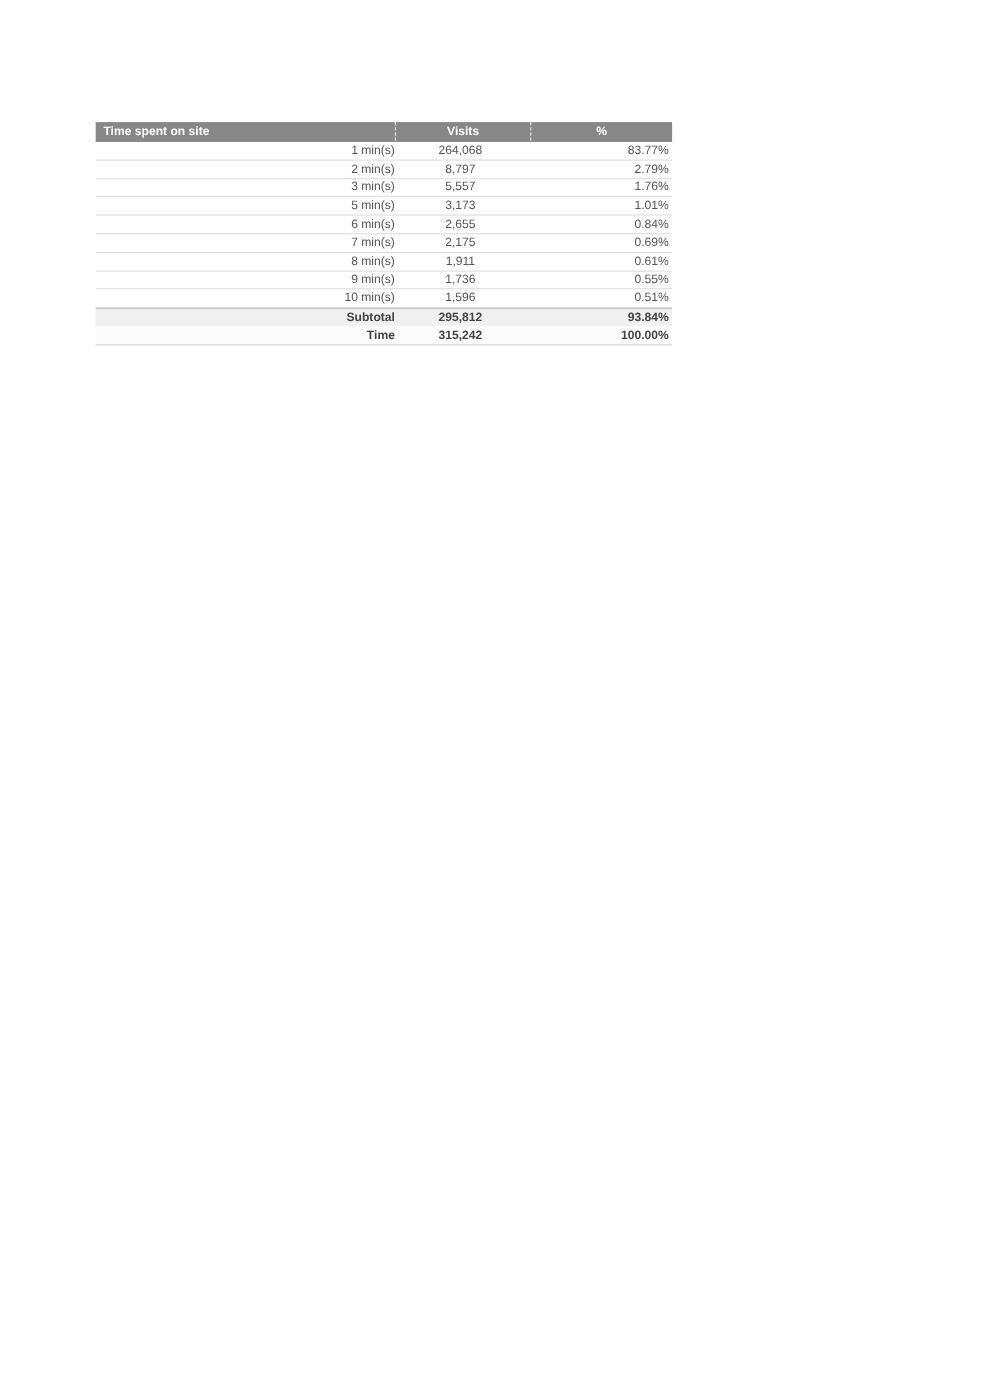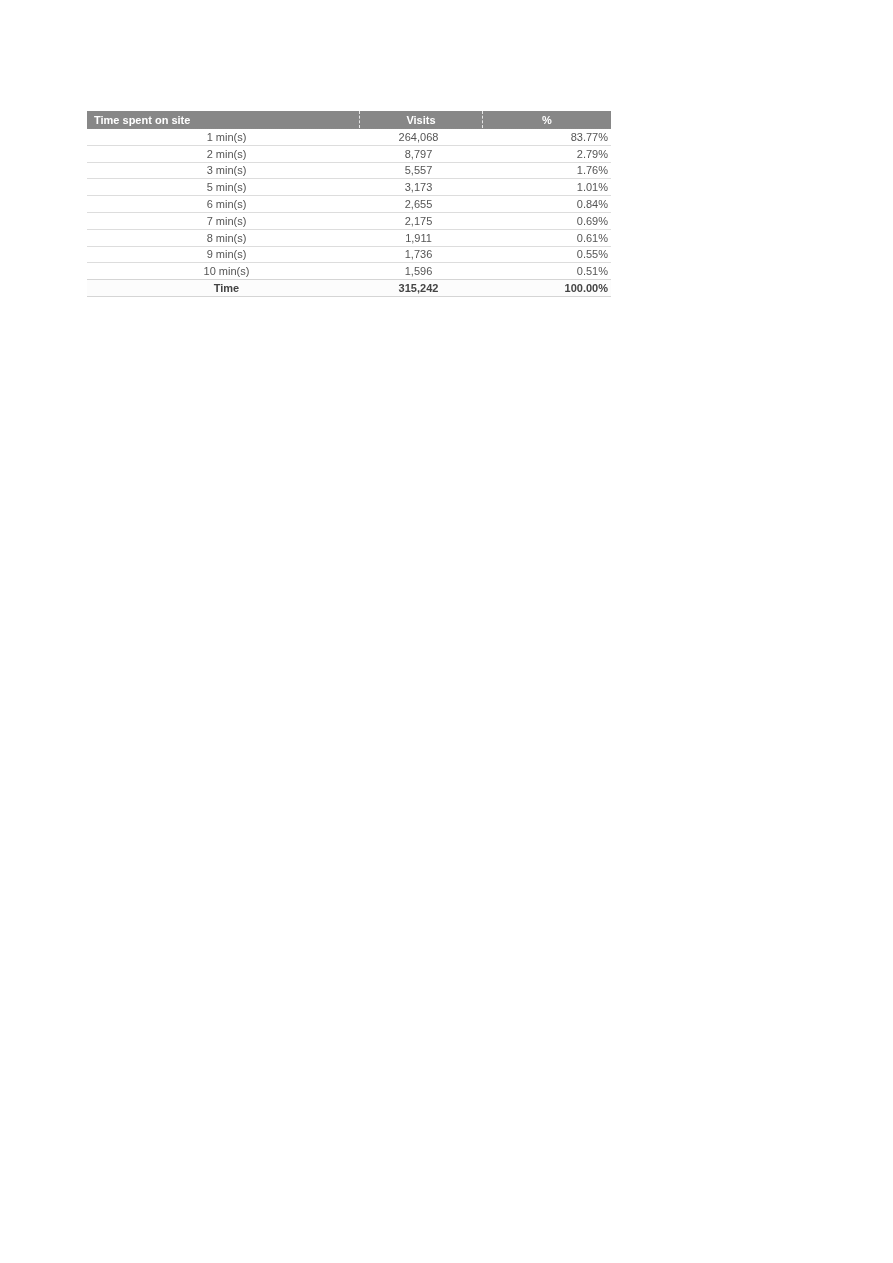--- a/index.html
+++ b/index.html
@@ -46,21 +46,21 @@
   }
   .row {
     display: flex;
     height: 16.8px;
     align-items: center;
     border-bottom: 1px solid #dddddd;
     color: #555555;
   }
   .row:last-child { border-bottom: 1px solid #d5d5d5; }
   .cell { overflow: hidden; white-space: nowrap; }
-  .cell.c1 { width: 272px; padding-left: 7px; text-align: center; }
+  .cell.c1 { width: 272px; padding-left: 7px; text-align: right; }
   .cell.c2 { width: 123px; padding-right: 4px; text-align: center; }
   .cell.c3 { width: 129px; padding-right: 3px; text-align: right; }
   .row.subtotal-row {
     font-weight: bold;
     color: #444444;
     border-top: 1px solid #cccccc;
     border-bottom: 1px solid #f7f7f7;
   }
   .row.total-row {
     font-weight: bold;
@@ -128,20 +128,25 @@
     <div class="cell c3">0.55%</div>
   </div>
 
   <div class="row data-row">
     <div class="cell c1">10 min(s)</div>
     <div class="cell c2">1,596</div>
     <div class="cell c3">0.51%</div>
   </div>
 </div>
 
+  <div class="row subtotal-row" style="background: rgb(240, 240, 240);">
+    <div class="cell c1">Subtotal</div>
+    <div class="cell c2">295,812</div>
+    <div class="cell c3">93.84%</div>
+  </div>
 
   <div class="row total-row" style="background: rgb(252, 252, 252);">
     <div class="cell c1">Time</div>
     <div class="cell c2">315,242</div>
     <div class="cell c3">100.00%</div>
   </div>
 
 </div>
 
 </body></html>

